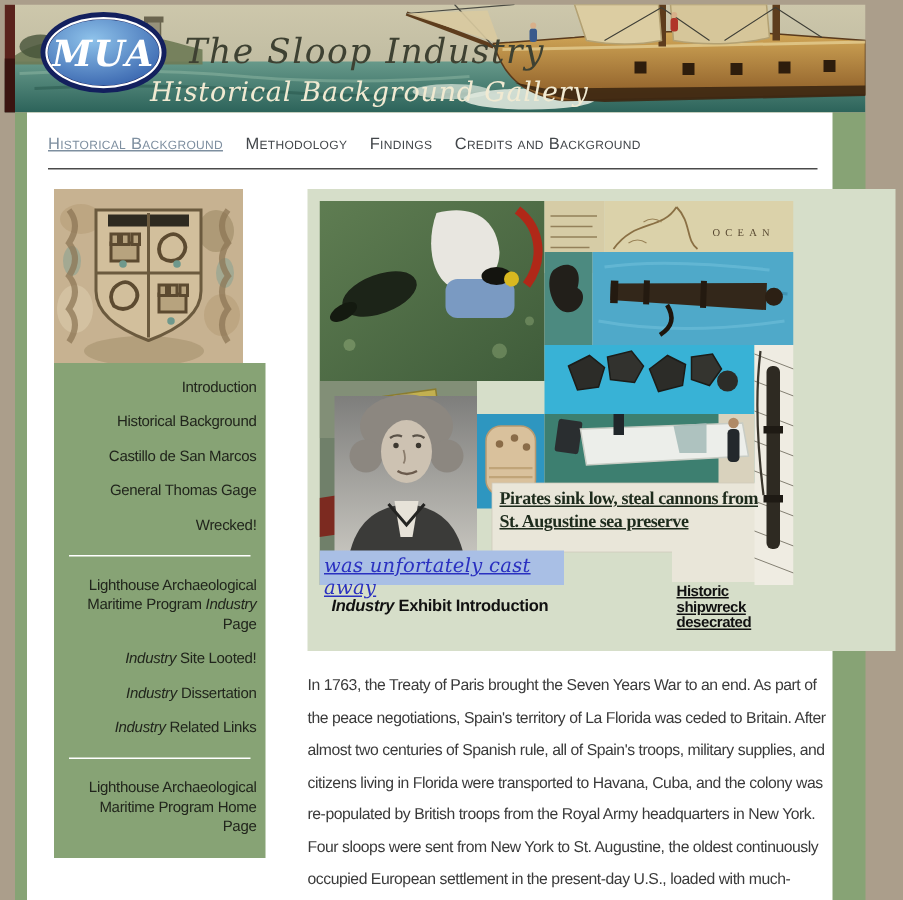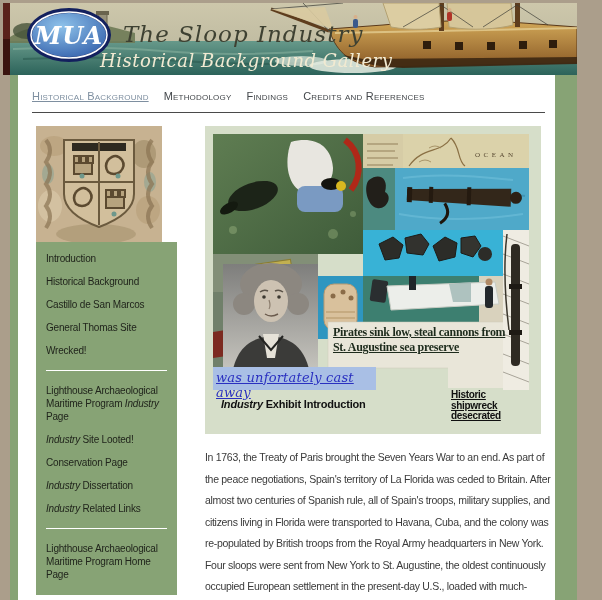--- a/index.html
+++ b/index.html
@@ -21,27 +21,27 @@
   }
   .nav-item.active{color:#7e8fa0;text-decoration:underline;}
   .rule{border:0;border-top:1px solid #4a4a4a;margin:10px 10px 0 14px;}
   
   .columns{position:relative;height:460px;}
   .sidebar{position:absolute;left:18px;top:13px;width:141px;}
   .coa{display:block;width:126px;height:116px;}
   .side-menu{background:#87a375;width:141px;box-sizing:border-box;padding:10px 6px 14px 10px;}
   .menu-item{
     font-size:10px;letter-spacing:-.2px;line-height:13px;color:#21251c;
-    margin:0 0 10px;cursor:pointer;
+    margin:0 0 10px;cursor:pointer;text-align:right;
   }
   .menu-item:last-child{margin-bottom:0;}
   .menu-divider{border:0;border-top:1px solid #ffffff;margin:13px 4px 13px 0;}
   
   .main{position:absolute;left:187px;top:13px;width:350px;}
-  .exhibit-panel{background:#d6dec9;width:336px;box-sizing:border-box;padding:8px 4px 24px 8px;}
+  .exhibit-panel{background:#d6dec9;width:392px;box-sizing:border-box;padding:8px 4px 24px 8px;}
   .collage{position:relative;width:316px;height:256px;}
   .collage svg{display:block;}
   .overlay{position:absolute;text-decoration:underline;}
   .headline{
     left:120px;top:191px;width:180px;
     font-family:"Liberation Serif",serif;font-weight:bold;
     font-size:12px;line-height:15px;letter-spacing:-.3px;color:#1d2b1c;
   }
   .subhead{
     left:238px;top:228px;width:80px;
@@ -128,21 +128,21 @@
   </svg>
 </div>
 
 <div class="content-frame">
   <div class="content-inner">
 
     <nav class="nav">
         <a class="nav-item active">Historical Background</a>
         <a class="nav-item">Methodology</a>
         <a class="nav-item">Findings</a>
-        <a class="nav-item">Credits and References</a>
+        <a class="nav-item">Credits and Background</a>
       </nav>
     <hr class="rule">
 
     <div class="columns">
 
       <div class="sidebar">
         <svg class="coa" width="126" height="116" viewBox="0 0 126 116">
           <rect x="0" y="0" width="126" height="116" fill="#c7b291"></rect>
           <ellipse cx="18" cy="20" rx="14" ry="10" fill="#b9a17c" opacity="0.7"></ellipse>
           <ellipse cx="108" cy="28" rx="12" ry="14" fill="#9c8a66" opacity="0.6"></ellipse>
@@ -169,26 +169,25 @@
           <path d="M72,34 q8,-8 14,0 q4,6 -2,12 q-6,4 -12,0 q-4,-6 0,-12" fill="none" stroke="#5c4a30" stroke-width="2.5"></path>
           <path d="M40,66 q8,-8 14,0 q4,6 -2,12 q-6,4 -12,0 q-4,-6 0,-12" fill="none" stroke="#5c4a30" stroke-width="2.5"></path>
           <circle cx="46" cy="50" r="2.5" fill="#6e988c"></circle>
             <circle cx="82" cy="50" r="2.5" fill="#6e988c"></circle>
           <circle cx="78" cy="88" r="2.5" fill="#6e988c"></circle>
         </svg>
         <div class="side-menu">
             <div class="menu-item"><span>Introduction</span></div>
             <div class="menu-item"><span>Historical Background</span></div>
             <div class="menu-item"><span>Castillo de San Marcos</span></div>
-            <div class="menu-item"><span>General Thomas Site</span></div>
+            <div class="menu-item"><span>General Thomas Gage</span></div>
             <div class="menu-item"><span>Wrecked!</span></div>
             <hr class="menu-divider">
             <div class="menu-item"><span>Lighthouse Archaeological Maritime Program </span><span class="it">Industry</span><span> Page</span></div>
             <div class="menu-item"><span class="it">Industry</span><span> Site Looted!</span></div>
-            <div class="menu-item"><span>Conservation Page</span></div>
             <div class="menu-item"><span class="it">Industry</span><span> Dissertation</span></div>
             <div class="menu-item"><span class="it">Industry</span><span> Related Links</span></div>
             <hr class="menu-divider">
             <div class="menu-item"><span>Lighthouse Archaeological Maritime Program Home Page</span></div>
           </div>
       </div>
 
       <div class="main">
         <div class="exhibit-panel">
           <div class="collage">

